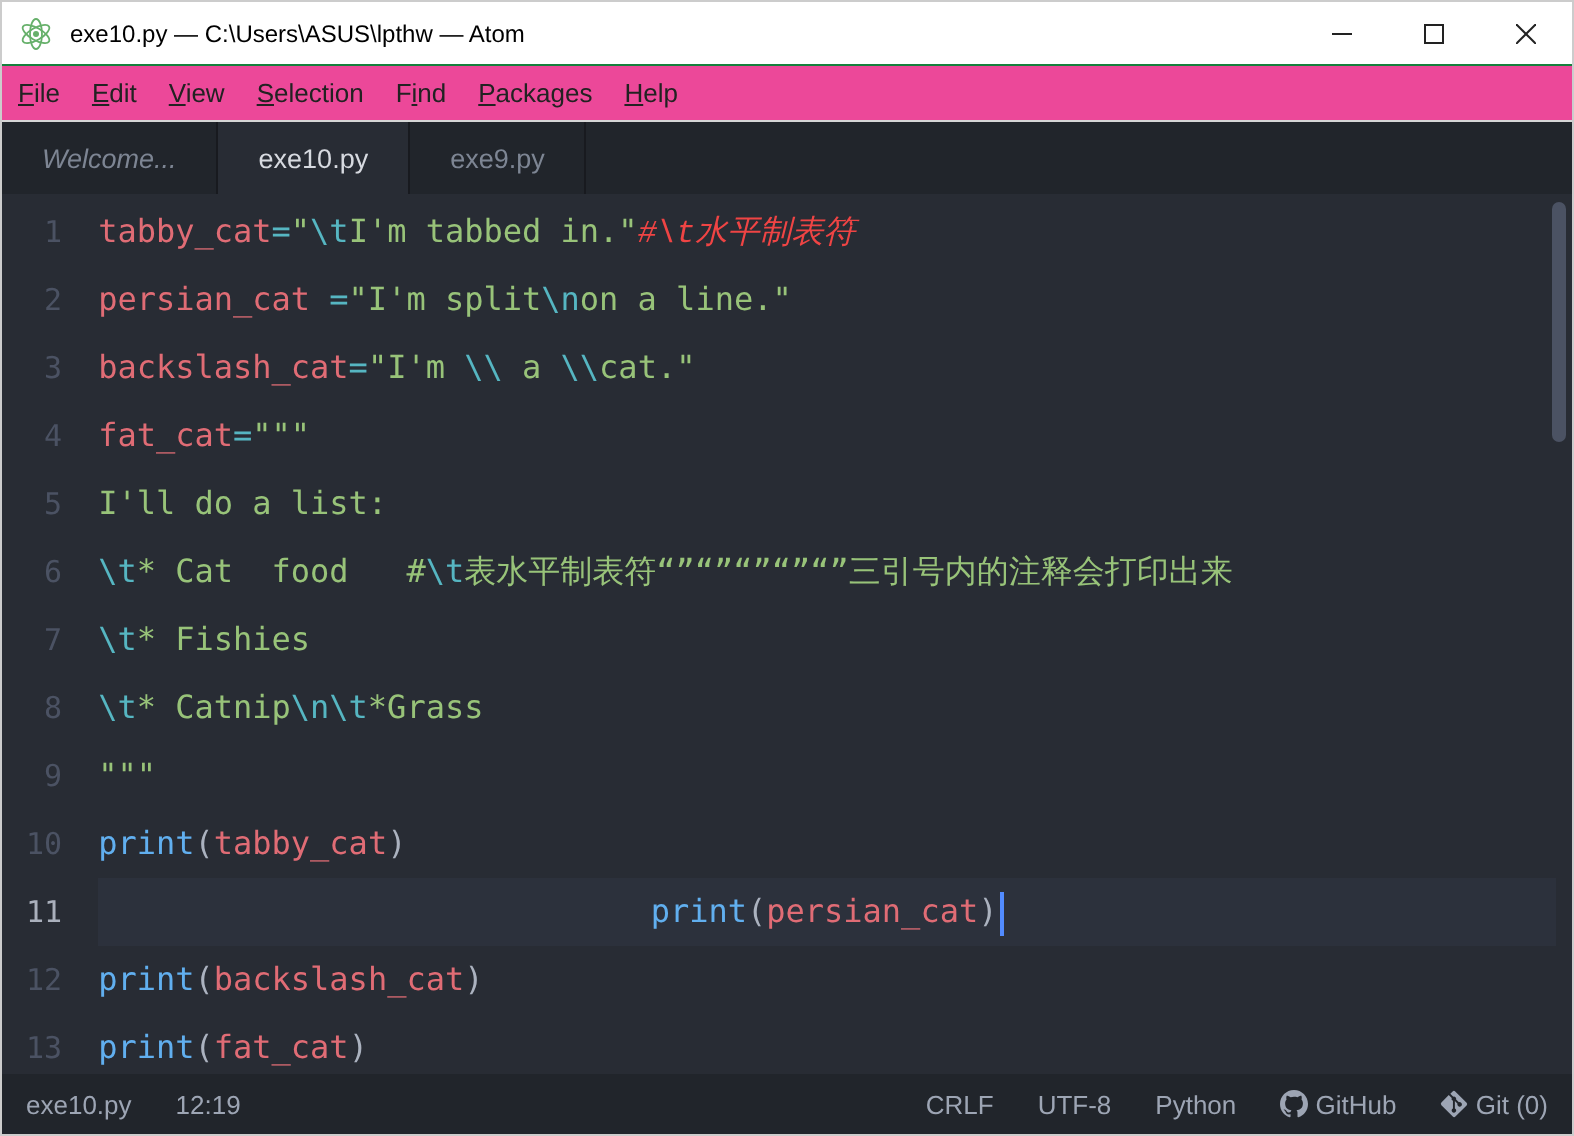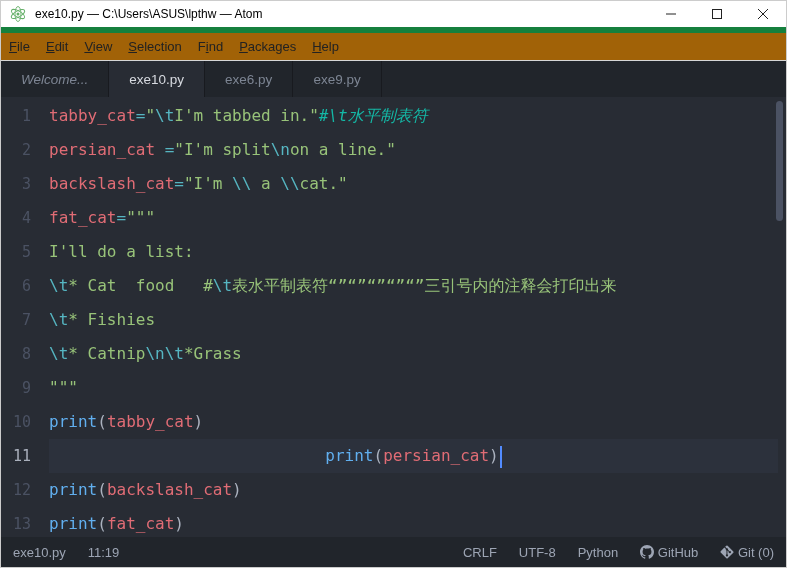--- a/index.html
+++ b/index.html
@@ -9,35 +9,35 @@
       width: 787px;
       height: 568px;
       overflow: hidden;
       border: 1px solid #ccc;
     }
     .titlebar {
       background: #fff;
       height: 32px;
       display: flex;
       align-items: center;
-      border-bottom: 6px solid #15803d;
+      border-bottom: 1px solid #15803d;
     }
     .titlebar-icon {
       width: 18px; height: 18px;
       margin: 0 8px;
       display: flex; align-items: center; justify-content: center;
     }
     .titlebar-title { flex: 1; font-size: 12px; color: #000; }
     .titlecontrols { display: flex; height: 100%; }
     .titlectl {
       width: 46px; display: flex; align-items: center; justify-content: center;
       font-size: 12px; color: #222;
     }
     .menubar {
-      background: #a16207;
+      background: #ec4899;
       height: 28px;
       display: flex;
       align-items: center;
       padding: 0 8px;
       gap: 16px;
       border-bottom: 1px solid #d6d6d6;
       font-size: 13px;
       color: #222;
     }
     .menuitem { position: relative; }
@@ -75,21 +75,21 @@
       font-size: 15px;
     }
     .gutter .active-ln { color: #aab0bc; }
     .code { padding: 2px 8px 2px 0; flex: 1; white-space: pre; color: #abb2bf; overflow: hidden; }
     .code .line { height: 34px; }
     .code .line.hl { background: #2c313c; text-align: center; }
     .tk-var { color: #e06c75; }
     .tk-op { color: #56b6c2; }
     .tk-str { color: #98c379; }
     .tk-esc { color: #56b6c2; }
-    .tk-com { color: #14b8a6; font-style: italic; }
+    .tk-com { color: #ef4444; font-style: italic; font-family: Liberation Mono, monospace; }
     .tk-fn { color: #61afef; }
     .tk-punc { color: #abb2bf; }
     .cursor { display: inline-block; width: 2px; height: 22px; background: #528bff; vertical-align: middle; margin-left: 1px; }
     .statusbar {
       background: #21252b;
       color: #9da5b4;
       height: 30px;
       display: flex; align-items: center;
       font-size: 13px;
       padding: 0 12px;
@@ -150,21 +150,20 @@
   <span class="menuitem"><span class="ul">V</span>iew</span>
   <span class="menuitem"><span class="ul">S</span>election</span>
   <span class="menuitem">F<span class="ul">i</span>nd</span>
   <span class="menuitem"><span class="ul">P</span>ackages</span>
   <span class="menuitem"><span class="ul">H</span>elp</span>
 </div>
 
 <div class="tabbar">
   <div class="tab welcome">Welcome...</div>
   <div class="tab active">exe10.py</div>
-  <div class="tab">exe6.py</div>
   <div class="tab">exe9.py</div>
 </div>
 
 <div class="editor">
   <div class="gutter" id="gutter">
         <div>1</div>
         <div>2</div>
         <div>3</div>
         <div>4</div>
         <div>5</div>
@@ -177,21 +176,21 @@
         <div>12</div>
         <div>13</div>
       </div>
   <div class="code" id="code"><div class="line"><span class="tk-var">tabby_cat</span><span class="tk-op">=</span><span class="tk-str">"</span><span class="tk-esc">\t</span><span class="tk-str">I'm tabbed in."</span><span class="tk-com">#\t水平制表符</span></div><div class="line"><span class="tk-var">persian_cat </span><span class="tk-op">=</span><span class="tk-str">"I'm split</span><span class="tk-esc">\n</span><span class="tk-str">on a line."</span></div><div class="line"><span class="tk-var">backslash_cat</span><span class="tk-op">=</span><span class="tk-str">"I'm </span><span class="tk-esc">\\</span><span class="tk-str"> a </span><span class="tk-esc">\\</span><span class="tk-str">cat."</span></div><div class="line"><span class="tk-var">fat_cat</span><span class="tk-op">=</span><span class="tk-str">"""</span></div><div class="line"><span class="tk-str">I'll do a list:</span></div><div class="line"><span class="tk-esc">\t</span><span class="tk-str">* Cat  food   #</span><span class="tk-esc">\t</span><span class="tk-str">表水平制表符“”“”“”“”“”三引号内的注释会打印出来</span></div><div class="line"><span class="tk-esc">\t</span><span class="tk-str">* Fishies</span></div><div class="line"><span class="tk-esc">\t</span><span class="tk-str">* Catnip</span><span class="tk-esc">\n\t</span><span class="tk-str">*Grass</span></div><div class="line"><span class="tk-str">"""</span></div><div class="line"><span class="tk-fn">print</span><span class="tk-punc">(</span><span class="tk-var">tabby_cat</span><span class="tk-punc">)</span></div><div class="line hl"><span class="tk-fn">print</span><span class="tk-punc">(</span><span class="tk-var">persian_cat</span><span class="tk-punc">)</span><span class="cursor"></span></div><div class="line"><span class="tk-fn">print</span><span class="tk-punc">(</span><span class="tk-var">backslash_cat</span><span class="tk-punc">)</span></div><div class="line"><span class="tk-fn">print</span><span class="tk-punc">(</span><span class="tk-var">fat_cat</span><span class="tk-punc">)</span></div></div>
 </div>
 
 <div class="scrollbar-v"></div>
 
 <div class="statusbar">
   <span>exe10.py</span>
-  <span>11:19</span>
+  <span>12:19</span>
   <span class="spacer"></span>
   <span>CRLF</span>
   <span>UTF-8</span>
   <span>Python</span>
   <span><svg width="14" height="14" viewBox="0 0 16 16" style="vertical-align:-2px">
           <path fill="#9da5b4" d="M8 0C3.58 0 0 3.58 0 8c0 3.54 2.29 6.53 5.47 7.59.4.07.55-.17.55-.38v-1.34c-2.23.48-2.7-1.07-2.7-1.07-.36-.93-.89-1.18-.89-1.18-.73-.5.06-.49.06-.49.8.06 1.23.83 1.23.83.72 1.23 1.88.87 2.34.67.07-.52.28-.88.51-1.08-1.78-.2-3.64-.89-3.64-3.95 0-.87.31-1.59.82-2.15-.08-.2-.36-1.02.08-2.12 0 0 .67-.21 2.2.82A7.65 7.65 0 0 1 8 3.86c.68 0 1.36.09 2 .27 1.53-1.04 2.2-.82 2.2-.82.44 1.1.16 1.92.08 2.12.51.56.82 1.27.82 2.15 0 3.07-1.87 3.75-3.65 3.95.29.25.54.73.54 1.48v2.19c0 .21.15.46.55.38C13.71 14.53 16 11.54 16 8c0-4.42-3.58-8-8-8z"></path>
         </svg> <span>GitHub</span></span>
   <span><svg width="14" height="14" viewBox="0 0 16 16" style="vertical-align:-2px">
           <path fill="#9da5b4" d="M15.2 7.3 8.7.8a1.1 1.1 0 0 0-1.5 0L5.9 2.1l1.7 1.7a1.3 1.3 0 0 1 1.6 1.6l1.6 1.6a1.3 1.3 0 1 1-.8.8L8.5 6.3v4.2a1.3 1.3 0 1 1-1.1 0V6.2a1.3 1.3 0 0 1-.7-1.7L5 2.9.8 7.2a1.1 1.1 0 0 0 0 1.5l6.5 6.5a1.1 1.1 0 0 0 1.5 0l6.4-6.4a1.1 1.1 0 0 0 0-1.5z"></path>
         </svg> <span>Git (0)</span></span>

